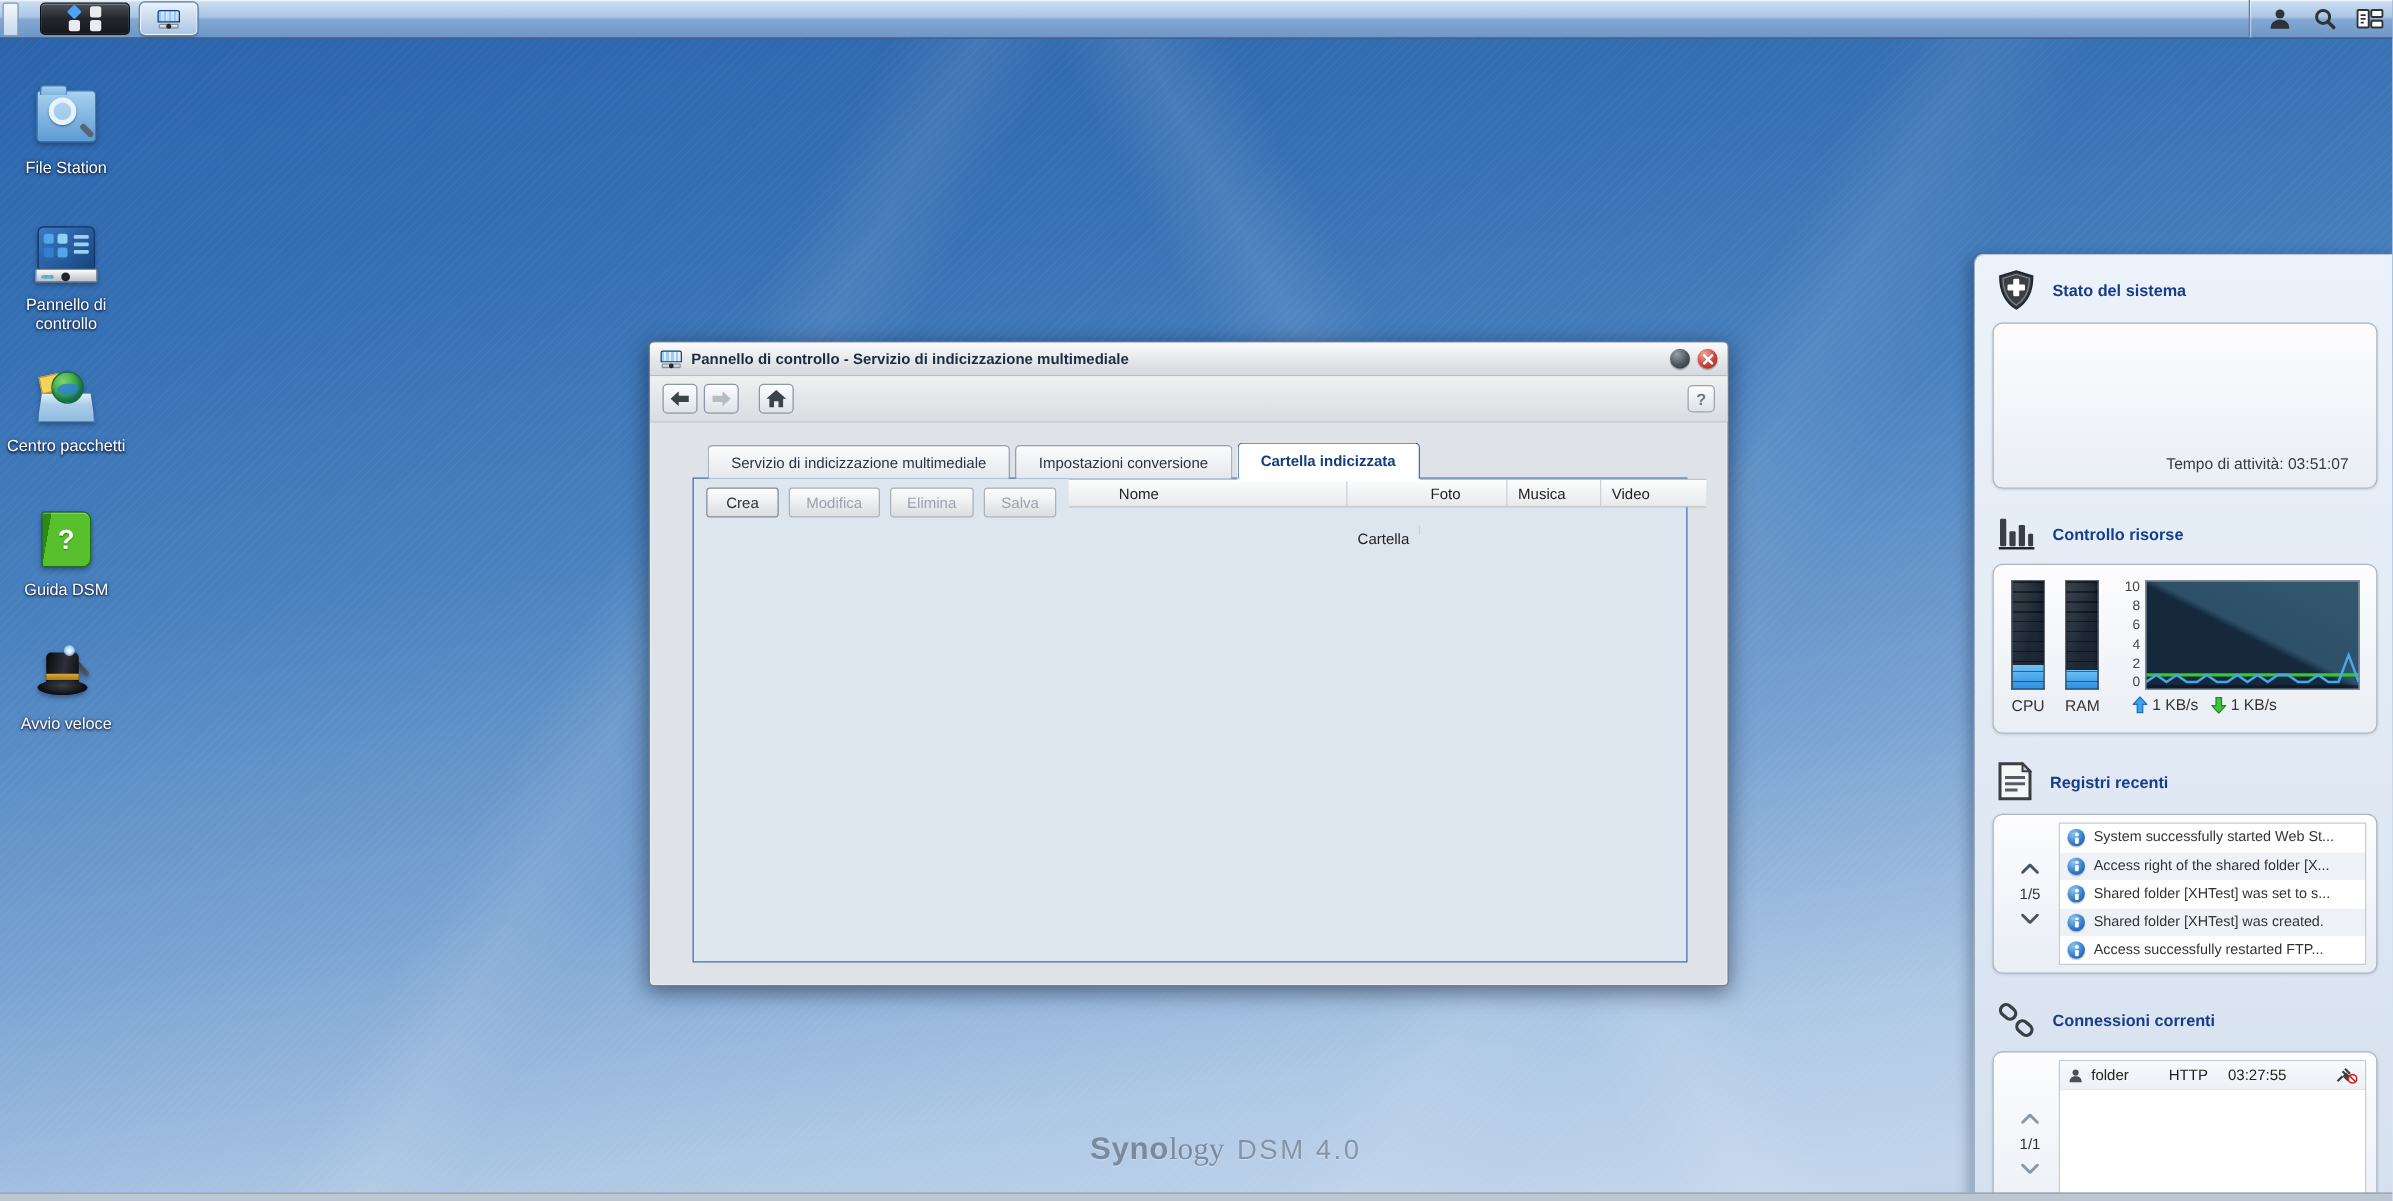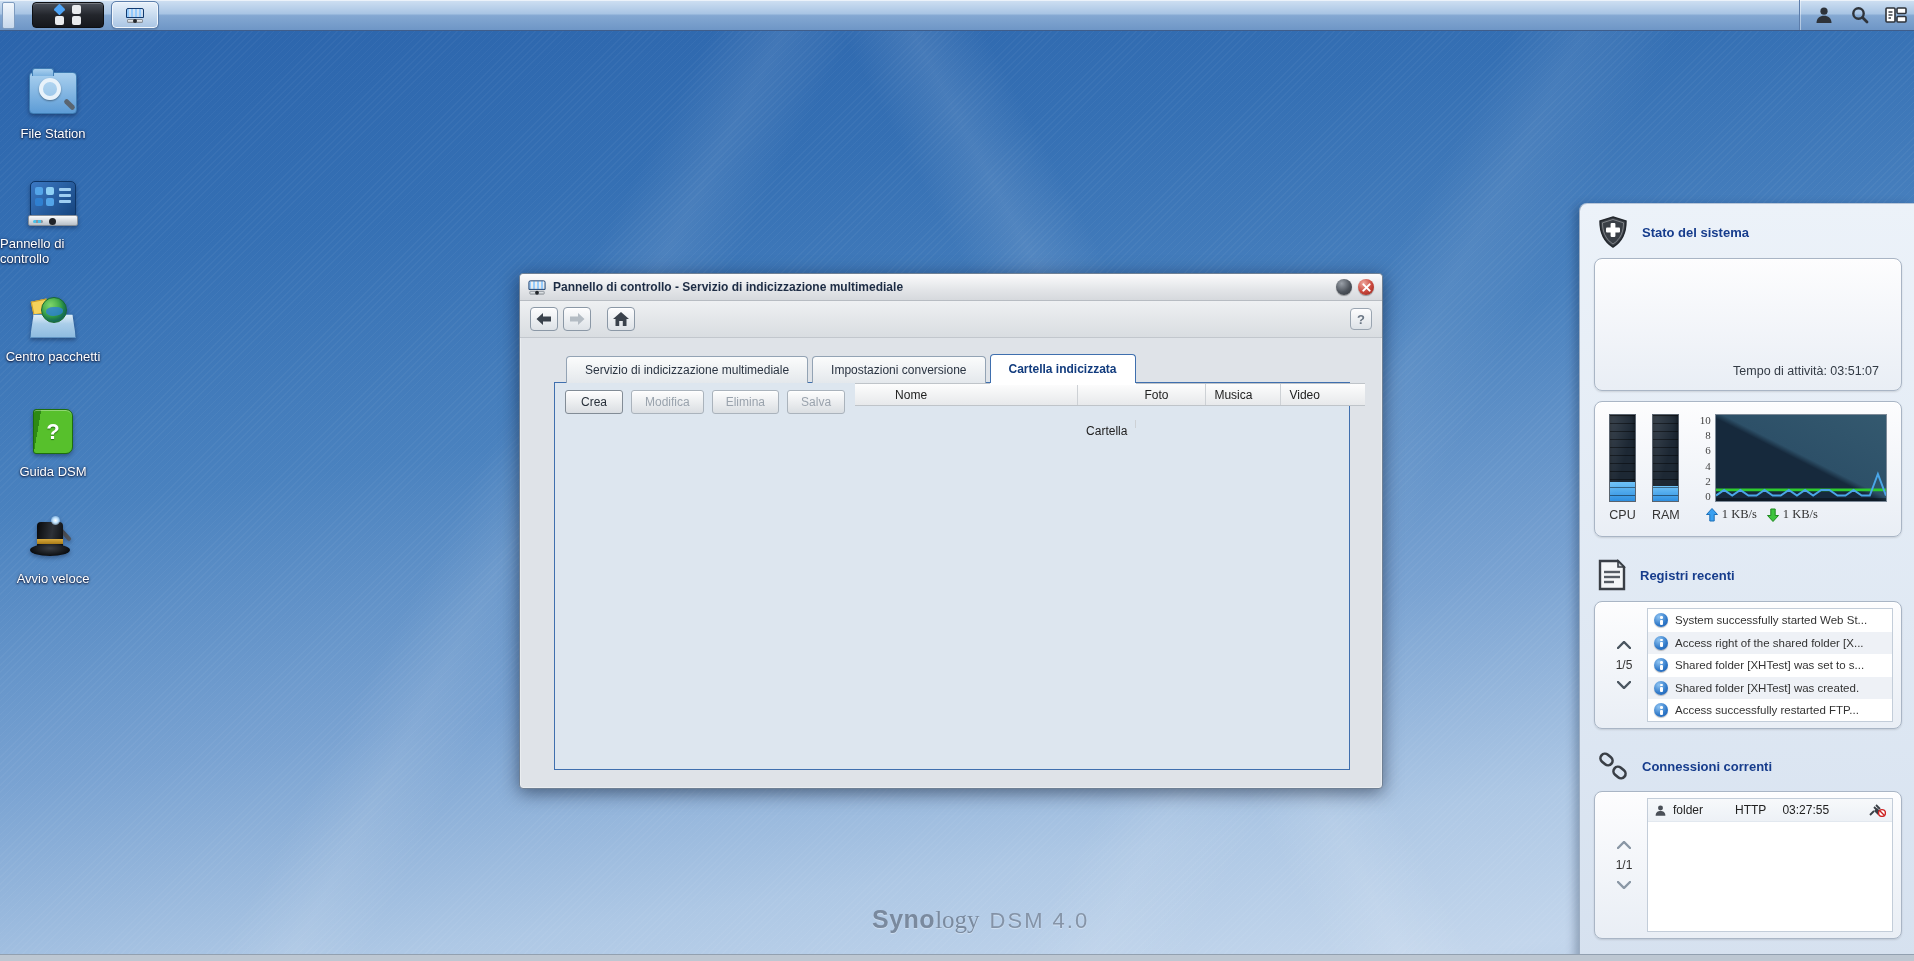--- a/index.html
+++ b/index.html
@@ -53,21 +53,21 @@
     background:linear-gradient(#3f78c0,#1d4b8a); border:1px solid #123a6e;
     background-image:repeating-linear-gradient(90deg, rgba(140,200,255,.9) 0 2px, transparent 2px 4px); }
   .cp-mini .base { position:absolute; left:1px; bottom:0; width:16px; height:4px; border-radius:1px;
     background:linear-gradient(#f0f2f4,#b9bfc6); border:1px solid #8a9098; }
   .cp-mini .knob { position:absolute; left:7px; bottom:0px; width:4px; height:4px; border-radius:50%; background:#23262b; }
 
   
   .desktop-icons { position:absolute; left:0; top:44px; width:106px; z-index:5; }
   .dicon { position:absolute; left:0; width:106px; display:flex; flex-direction:column; align-items:center; cursor:pointer; }
   .dicon .glyph { width:52px; height:52px; position:relative; filter:drop-shadow(0 2px 2px rgba(0,0,20,.35)); }
-  .dicon .lbl { margin-top:6px; color:#fff; font-size:13px; line-height:15px;
+  .dicon .lbl { margin-top:6px; color:#fff; font-size:13px; text-align:center; line-height:15px;
     text-shadow:0 1px 2px rgba(0,0,30,.85), 0 0 3px rgba(0,0,30,.5); }
 
   
   .icon-folder { position:absolute; inset:4px 2px 6px 2px; border-radius:4px;
     background:linear-gradient(#a9d0ef,#5d9cd6); border:1px solid #3f7cb4; }
   .icon-folder::before { content:""; position:absolute; top:-5px; left:2px; width:20px; height:7px;
     background:linear-gradient(#a9d0ef,#7db3e0); border:1px solid #3f7cb4; border-bottom:none; border-radius:3px 3px 0 0; }
   .icon-mag { position:absolute; left:12px; top:10px; width:22px; height:22px; border-radius:50%;
     border:4px solid #e8f2fa; background:rgba(210,235,250,.4); box-shadow:0 1px 2px rgba(0,0,0,.4); }
   .icon-mag::after { content:""; position:absolute; left:20px; top:20px; width:13px; height:5px;
@@ -190,21 +190,21 @@
                linear-gradient(105deg, rgba(255,255,255,.14), transparent 55%); }
   .meter .fill { position:absolute; left:0; right:0; bottom:0; background:linear-gradient(#6fc2f7,#2e8fe0); }
   .meter-lbl { margin-top:6px; font-size:12.5px; color:#333; }
   .net-wrap { display:flex; margin-left:4px; }
   .yaxis { display:flex; flex-direction:column; justify-content:space-between; align-items:flex-end;
     height:88px; padding-right:4px; font-size:11px; color:#444; }
   .net-chart { width:172px; height:88px; border:1px solid #7d8a98;
     background:linear-gradient(to top right, #16293c 48%, #2d5068 52%, #34596f 100%);
     box-shadow:inset 0 -3px 0 rgba(0,0,0,.35); }
   .net-legend { display:flex; align-items:center; gap:4px; margin-top:5px; margin-left:10px; font-size:12.5px; color:#333; }
-  .net-col { display:flex; flex-direction:column;font-family:Liberation Serif, serif; }
+  .net-col { display:flex; flex-direction:column; }
 
   .logs-card { height:128px; padding:6px 8px 6px 6px; display:flex; }
   .pager { width:46px; display:flex; flex-direction:column; align-items:center; justify-content:center; gap:9px; }
   .pager .pg-lbl { font-size:12px; color:#333; }
   .pager svg { cursor:pointer; }
   .list-box { flex:1; background:#fff; border:1px solid #c3cdd9; overflow:hidden; }
   .log-row { height:22.5px; display:flex; align-items:center; gap:7px; padding:0 4px 0 6px;
     font-size:11.5px; color:#333; white-space:nowrap; cursor:pointer; }
   .log-row:nth-child(even) { background:#eef1f6; }
   .info-ball { width:14px; height:14px; border-radius:50%; flex:0 0 auto; position:relative;
@@ -405,20 +405,30 @@
       <path d="M15 3.5 L25.5 6.8 C25.5 15 23 23 15 28 C7 23 4.5 15 4.5 6.8 Z" fill="none" stroke="rgba(255,255,255,.35)" stroke-width="1"></path>
       <rect x="12.6" y="7" width="4.8" height="14" rx="1" fill="#fff"></rect>
       <rect x="8" y="11.6" width="14" height="4.8" rx="1" fill="#fff"></rect>
     </svg>
     <span class="wtitle">Stato del sistema</span>
   </div>
   <div class="wcard status-card">
     <div class="uptime">Tempo di attività: 03:51:07</div>
   </div>
 
+  <div class="widget-header">
+    <svg width="30" height="28" viewBox="0 0 30 28">
+      <rect x="2" y="2" width="5" height="22" rx="1" fill="#3a3f46"></rect>
+      <rect x="9.5" y="12" width="5" height="12" rx="1" fill="#3a3f46"></rect>
+      <rect x="17" y="7" width="5" height="17" rx="1" fill="#3a3f46"></rect>
+      <rect x="24.5" y="14" width="4" height="10" rx="1" fill="#3a3f46"></rect>
+      <line x1="1" y1="25.5" x2="29.5" y2="25.5" stroke="#23272d" stroke-width="2"></line>
+    </svg>
+    <span class="wtitle">Controllo risorse</span>
+  </div>
   <div class="wcard res-card">
     <div class="meter-wrap">
       <div class="meter">
         <div class="fill" style="height: 22%;"></div>
       </div>
       <div class="meter-lbl">CPU</div>
     </div>
     <div class="meter-wrap">
       <div class="meter">
         <div class="fill" style="height: 18%;"></div>

